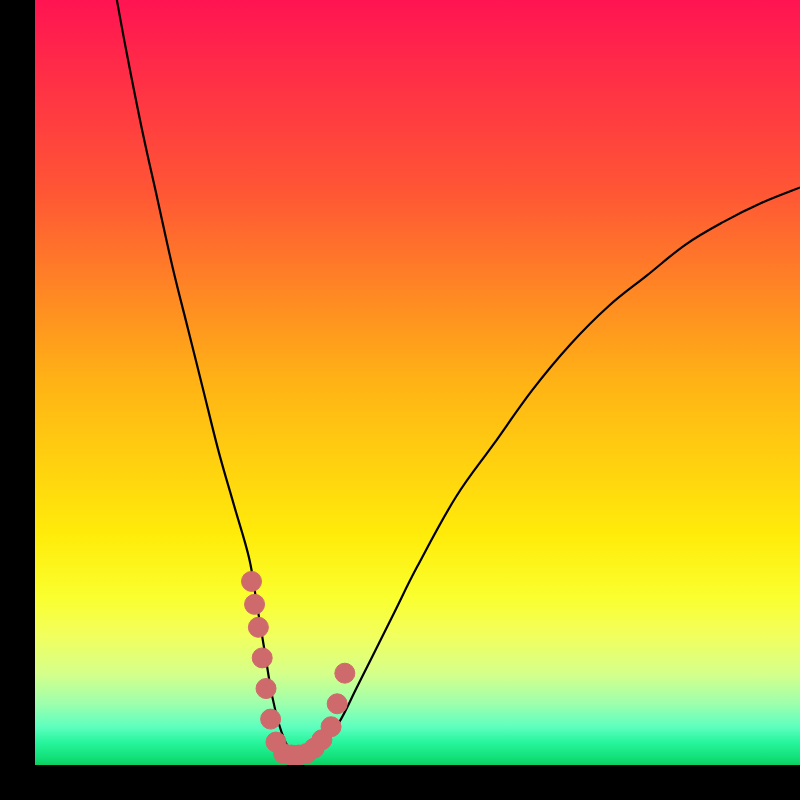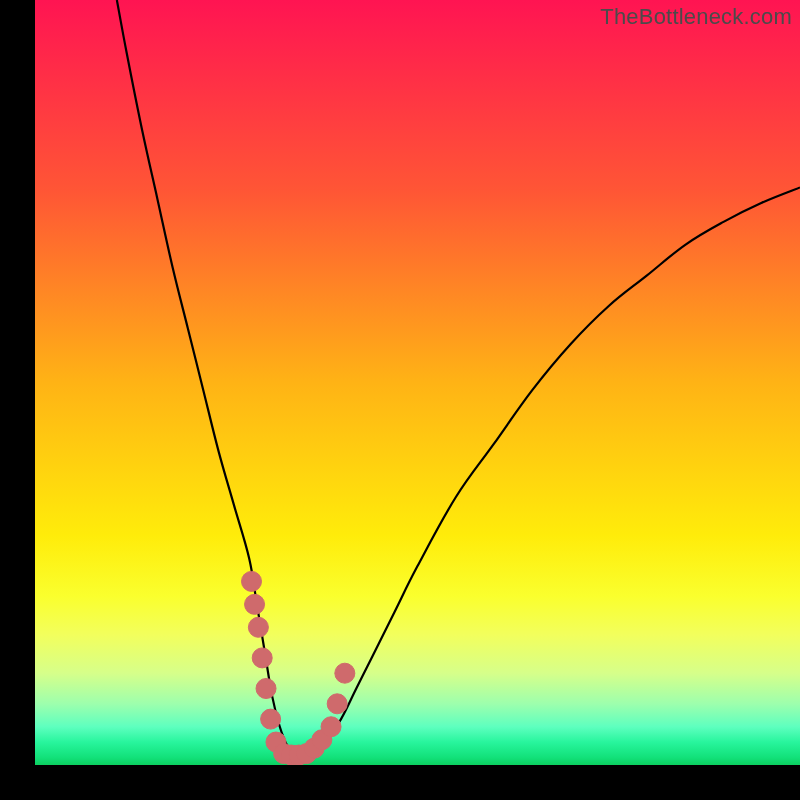--- a/index.html
+++ b/index.html
@@ -55,21 +55,20 @@
     top: 0;
     width: 765px;
     height: 765px;
   }
 </style>
 </head>
 <body>
 
 <div class="frame">
   <div class="plot-area">
-    <div class="watermark">TheBottleneck.com</div>
     <svg class="curve" viewBox="0 0 765 765" preserveAspectRatio="none">
       <path id="curve-path" fill="none" stroke-width="2.2" d="M 81.86 0.00 C 83.65 9.64, 87.26 30.14, 91.80 53.55 C 96.34 76.96, 101.59 103.89, 107.10 130.05 C 112.61 156.21, 116.89 174.11, 122.40 198.90 C 127.91 223.69, 132.19 244.34, 137.70 267.75 C 143.21 291.16, 147.49 306.92, 153.00 328.95 C 158.51 350.98, 162.79 368.12, 168.30 390.15 C 173.81 412.18, 178.09 430.70, 183.60 451.35 C 189.11 472.00, 193.39 485.62, 198.90 504.90 C 204.41 524.18, 210.07 540.55, 214.20 558.45 C 218.33 576.35, 219.10 587.83, 221.85 604.35 C 224.60 620.87, 226.75 633.73, 229.50 650.25 C 232.25 666.77, 234.40 682.38, 237.15 696.15 C 239.90 709.92, 242.05 717.80, 244.80 726.75 C 247.55 735.70, 249.70 741.06, 252.45 745.88 C 255.20 750.69, 257.35 752.15, 260.10 753.52 C 262.85 754.90, 265.00 754.21, 267.75 753.52 C 270.50 752.84, 271.27 751.77, 275.40 749.70 C 279.53 747.63, 285.19 747.56, 290.70 742.05 C 296.21 736.54, 300.49 728.74, 306.00 719.10 C 311.51 709.46, 315.79 699.52, 321.30 688.50 C 326.81 677.48, 329.72 671.67, 336.60 657.90 C 343.49 644.13, 351.29 628.52, 359.55 612.00 C 367.81 595.48, 371.48 586.75, 382.50 566.10 C 393.52 545.45, 406.98 519.28, 420.75 497.25 C 434.52 475.22, 445.23 462.98, 459.00 443.70 C 472.77 424.42, 483.48 408.05, 497.25 390.15 C 511.02 372.25, 521.73 359.40, 535.50 344.25 C 549.27 329.10, 559.98 318.39, 573.75 306.00 C 587.52 293.61, 598.23 286.42, 612.00 275.40 C 625.77 264.38, 636.48 254.44, 650.25 244.80 C 664.02 235.16, 674.73 229.42, 688.50 221.85 C 702.27 214.28, 712.98 208.92, 726.75 202.73 C 740.52 196.53, 758.12 190.18, 765.00 187.42" stroke="#000000"></path>
       <g id="markers">
           <circle cx="216.50" cy="581.40" r="10" fill="#cf6a6c" stroke="#cf6a6c"></circle>
           <circle cx="219.55" cy="604.35" r="10" fill="#cf6a6c" stroke="#cf6a6c"></circle>
           <circle cx="223.38" cy="627.30" r="10" fill="#cf6a6c" stroke="#cf6a6c"></circle>
           <circle cx="227.20" cy="657.90" r="10" fill="#cf6a6c" stroke="#cf6a6c"></circle>
           <circle cx="231.03" cy="688.50" r="10" fill="#cf6a6c" stroke="#cf6a6c"></circle>
           <circle cx="235.62" cy="719.10" r="10" fill="#cf6a6c" stroke="#cf6a6c"></circle>
           <circle cx="240.97" cy="742.05" r="10" fill="#cf6a6c" stroke="#cf6a6c"></circle>

